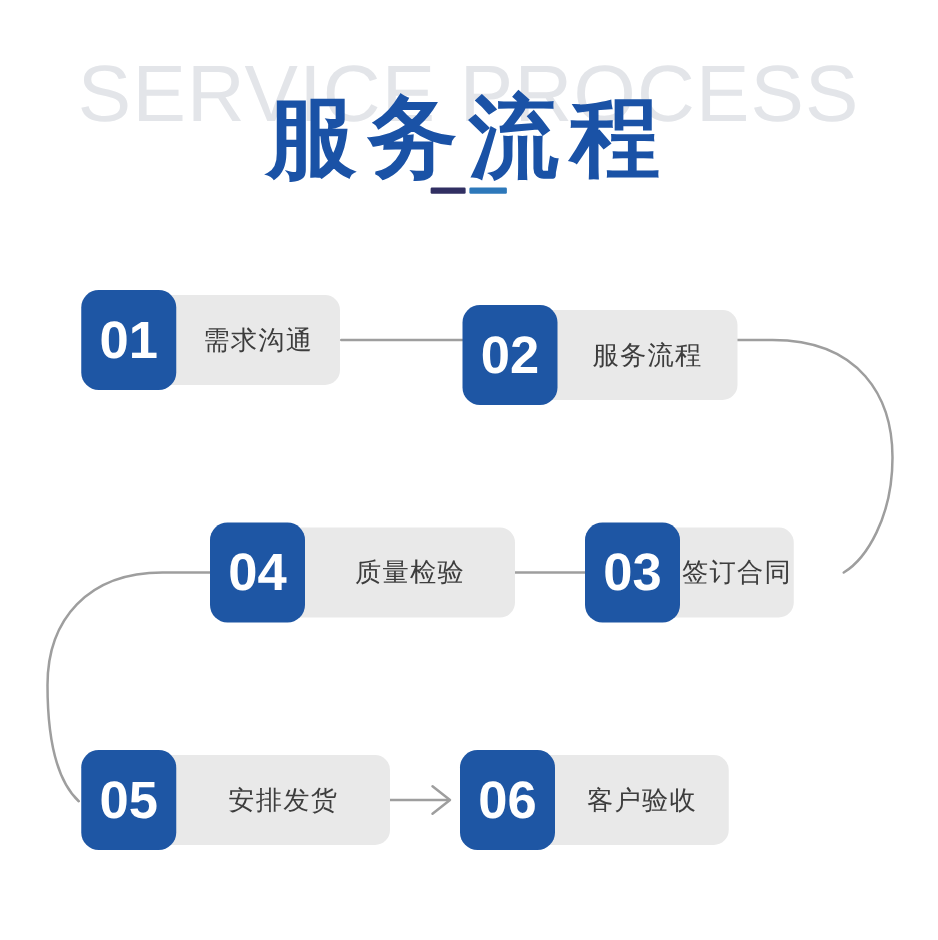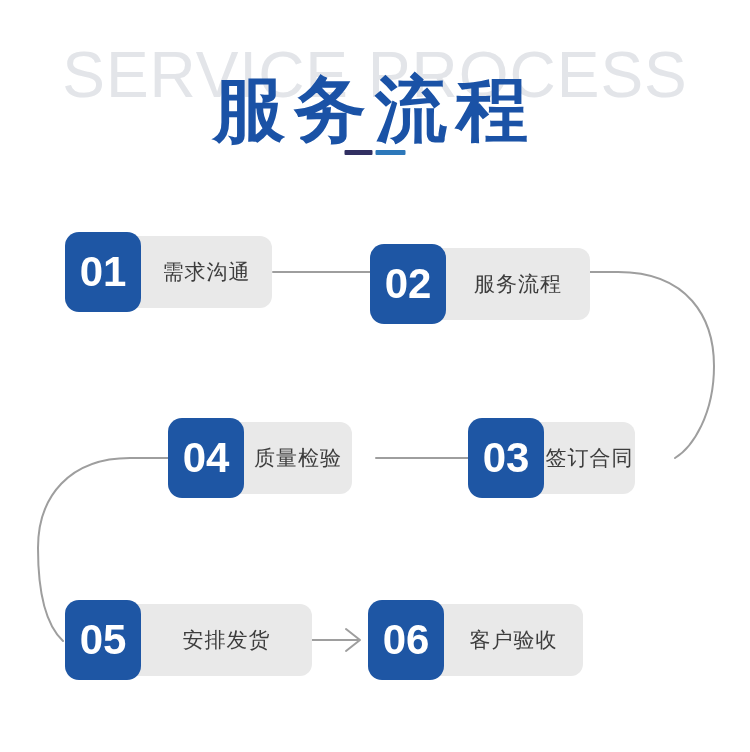--- a/index.html
+++ b/index.html
@@ -115,21 +115,21 @@
     font-weight: 500;
     letter-spacing: 1px;
     color: var(--label-text, #3d3d3d);
     white-space: nowrap;
   }
 
   
   .s1 { left: 65px;  top: 232px; width: 207px; }
   .s2 { left: 370px; top: 244px; width: 220px; }
   .s3 { left: 468px; top: 418px; width: 167px; }
-  .s4 { left: 168px; top: 418px; width: 184px; }
+  .s4 { left: 168px; top: 418px; width: 244px; }
   .s5 { left: 65px;  top: 600px; width: 247px; }
   .s6 { left: 368px; top: 600px; width: 215px; }
 </style>
 </head>
 <body>
 
 <div class="canvas">
 
   <div class="watermark">SERVICE PROCESS</div>
   <div class="page-title">服务流程</div>

